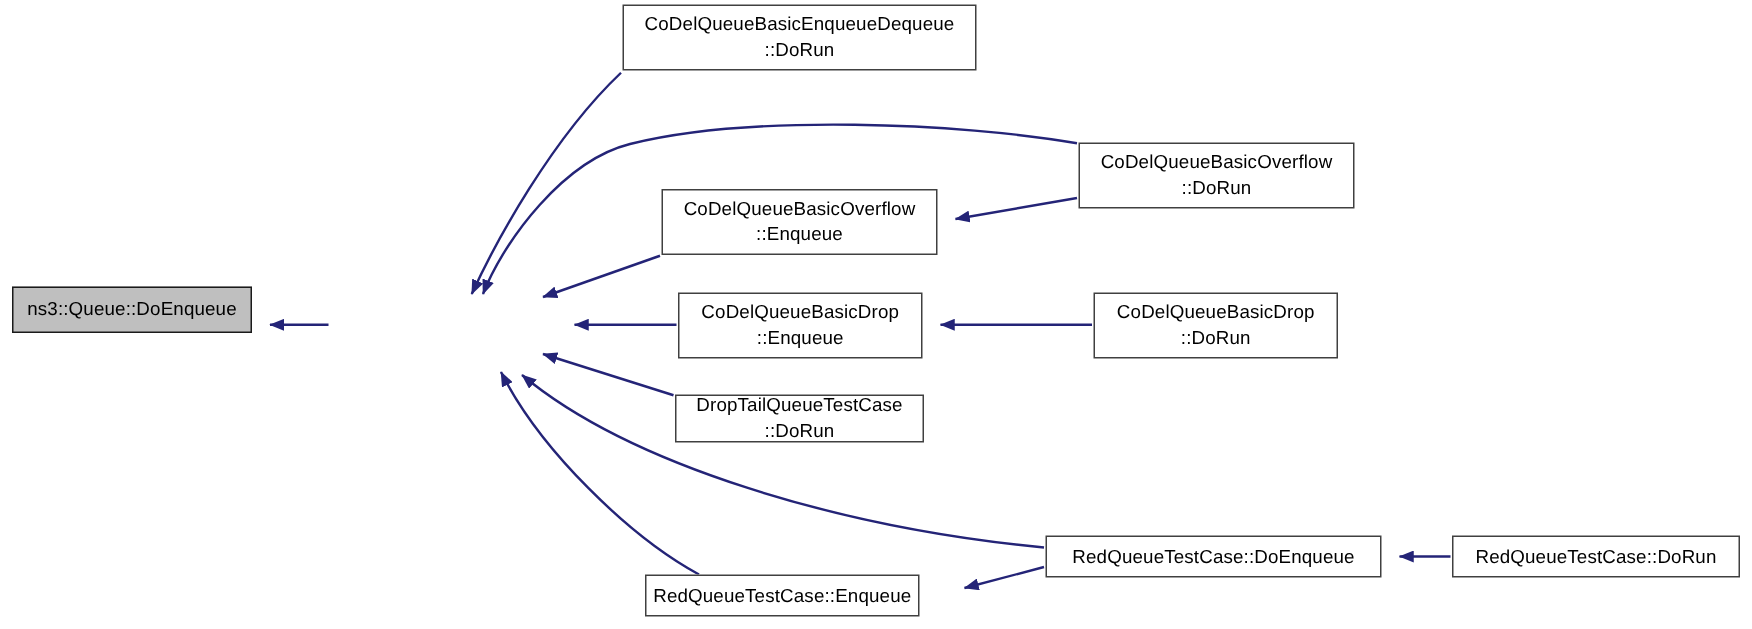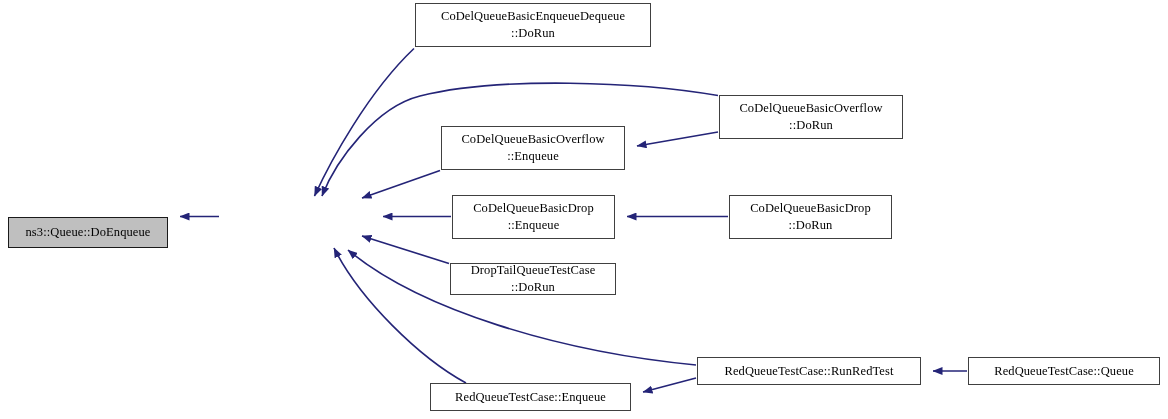--- a/index.html
+++ b/index.html
@@ -27,21 +27,21 @@
   .node {
     position: absolute;
     box-sizing: border-box;
     border: 1px solid #404040;
     background: #ffffff;
     color: #000000;
     display: flex;
     align-items: center;
     justify-content: center;
     text-align: center;
-    font-family: Liberation Serif, serif;
+    font-family: Liberation Sans, sans-serif;
     font-size: 12.5px;
     line-height: 17px;
     letter-spacing: 0.1px;
     white-space: pre-line;
     z-index: 5;
   }
   .node.highlight {
     background: #bfbfbf;
     border-color: #1a1a1a;
   }
@@ -84,21 +84,21 @@
       <path d="M696,365 C560,352 420,310 348,250"></path>
 
       <path d="M696,378 L643,392"></path>
 
       <path d="M967,371 L933,371"></path>
 
       <path d="M466,383 C420,358 360,300 334,248"></path>
     </g>
   </svg>
 
-  <div class="node highlight" style="left:8px; top:217px; width:160px; height:31px;">
+  <div class="node highlight" style="left:8px; top:191px; width:160px; height:31px;">
     <span class="node-label">ns3::Queue::DoEnqueue</span>
   </div>
 
 
   <div class="node" style="left:415px; top:3px; width:236px; height:44px;">
     <span class="node-label">CoDelQueueBasicEnqueueDequeue
 ::DoRun</span>
   </div>
 
   <div class="node" style="left:719px; top:95px; width:184px; height:44px;">
@@ -120,24 +120,24 @@
     <span class="node-label">CoDelQueueBasicDrop
 ::DoRun</span>
   </div>
 
   <div class="node" style="left:450px; top:263px; width:166px; height:32px;">
     <span class="node-label">DropTailQueueTestCase
 ::DoRun</span>
   </div>
 
   <div class="node" style="left:697px; top:357px; width:224px; height:28px;">
-    <span class="node-label">RedQueueTestCase::RunRedTest</span>
+    <span class="node-label">RedQueueTestCase::DoEnqueue</span>
   </div>
 
   <div class="node" style="left:968px; top:357px; width:192px; height:28px;">
-    <span class="node-label">RedQueueTestCase::Queue</span>
+    <span class="node-label">RedQueueTestCase::DoRun</span>
   </div>
 
-  <div class="node" style="left:430px; top:383px; width:201px; height:28px;">
+  <div class="node" style="left:430px; top:383px; width:183px; height:28px;">
     <span class="node-label">RedQueueTestCase::Enqueue</span>
   </div>
 
 </div>
 
 </body></html>

